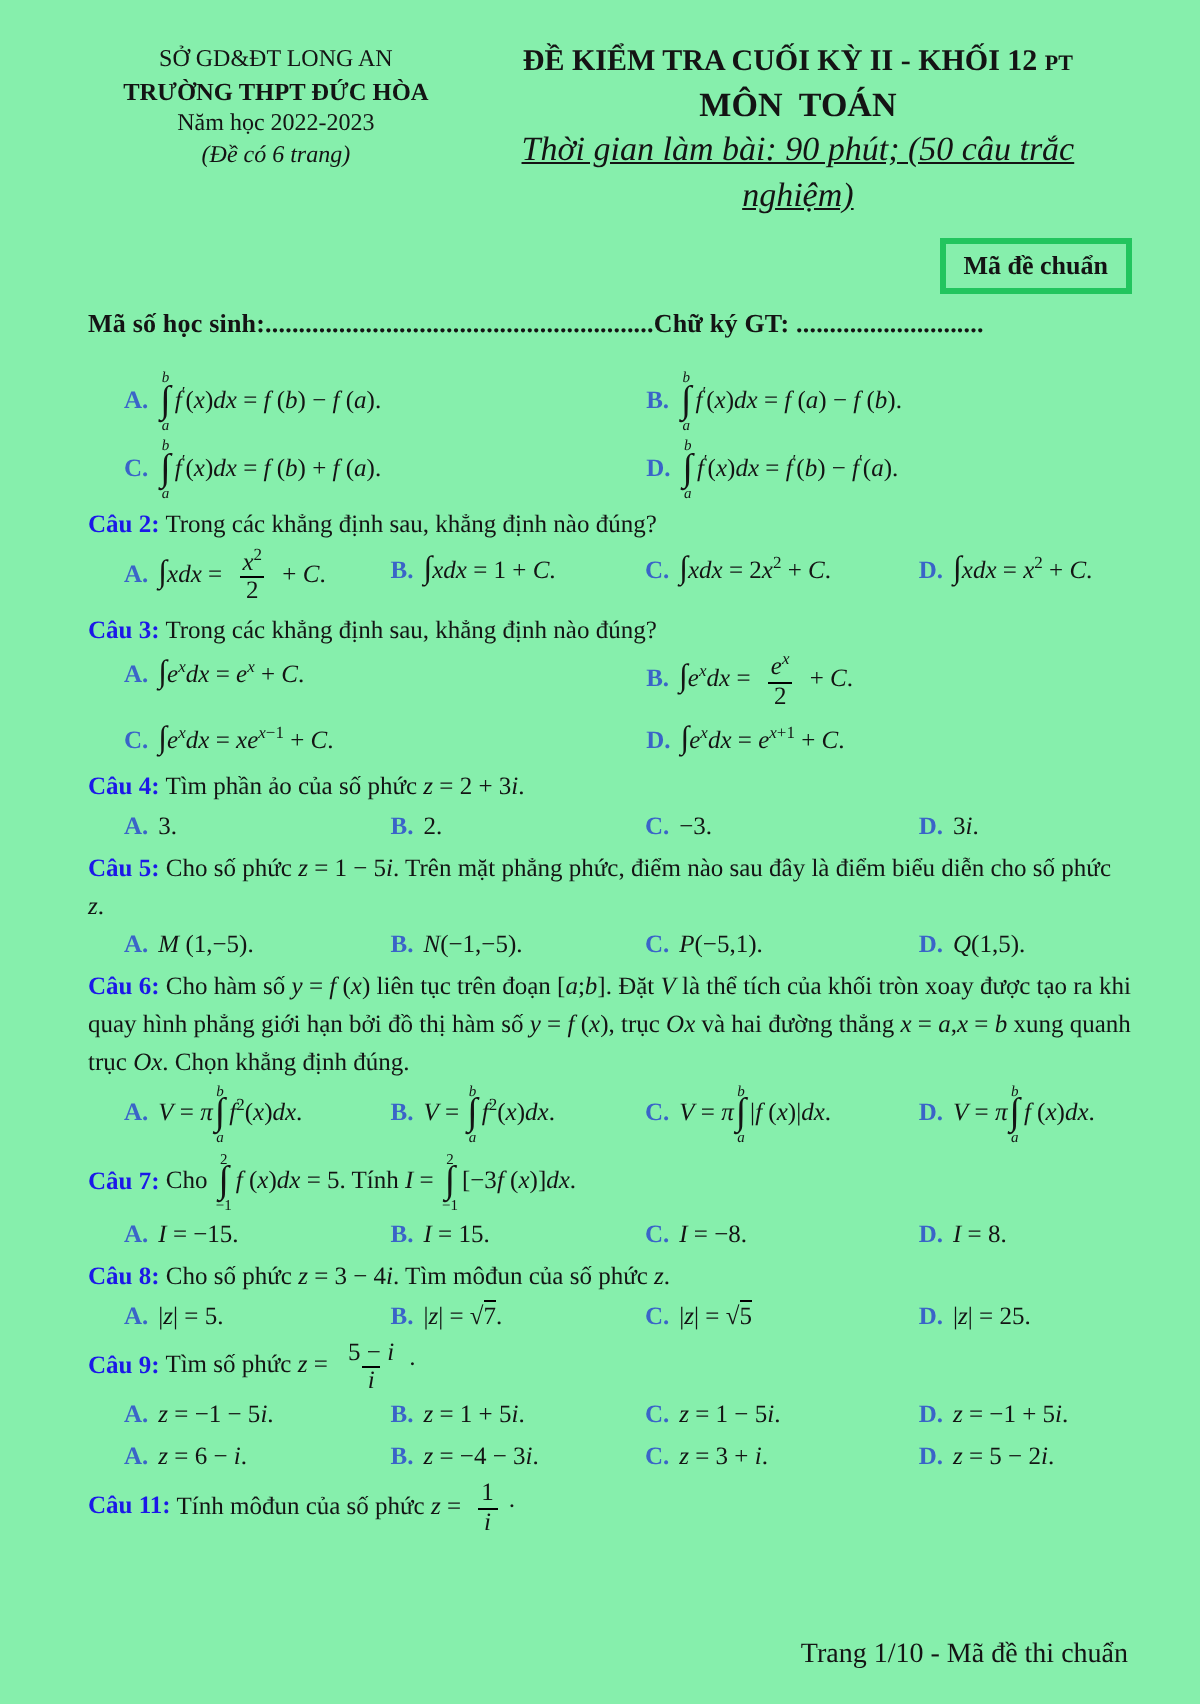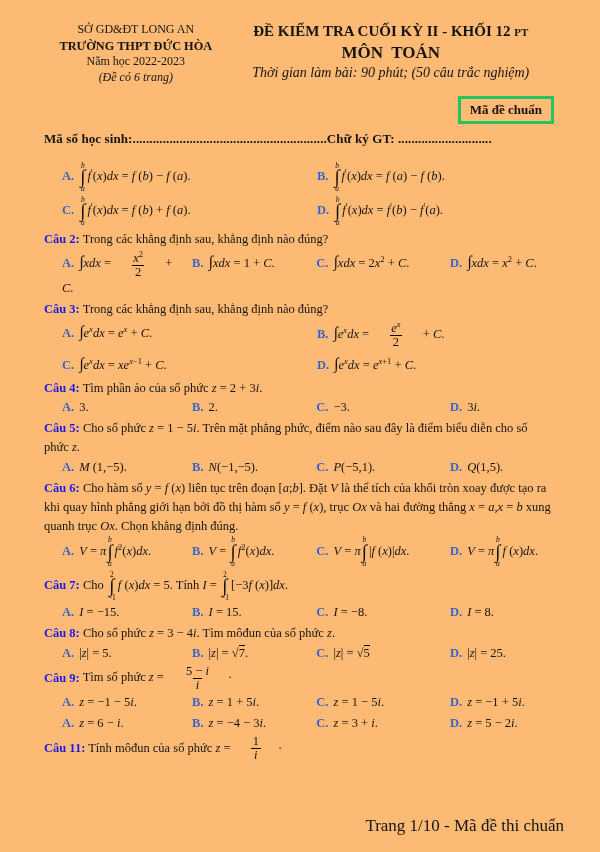--- a/index.html
+++ b/index.html
@@ -1,53 +1,53 @@
 <!DOCTYPE html>
 <html style="--q-label: #1b18e8; --opt-letter: #3a64c8;"><head>
 <meta charset="utf-8">
 <style>
   html,body{margin:0;padding:0;background:#ffffff;}
   .page{
     width:600px;height:852px;position:relative;box-sizing:border-box;
-    padding:22px 46px 0 44px;background:#fdba74;overflow:hidden;
+    padding:22px 34px 0 44px;background:#86efac;overflow:hidden;
     font-family:"Liberation Serif",serif;font-size:12.5px;color:#141414;
   }
   header{display:flex;align-items:flex-start;}
   .h-left{width:36%;text-align:center;font-size:12px;line-height:1.32;}
   .h-left .l2{font-weight:bold;font-size:12.3px;}
   .h-left .l4{font-style:italic;}
   .h-right{width:64%;text-align:center;line-height:1.32;}
   .exam-title{font-weight:bold;font-size:15px;}
   .exam-title .pt{font-size:11px;margin-top:23px;}
   .subject{font-weight:bold;font-size:17px;}
-  .duration{font-style:italic;font-size:14px;}
+  .duration{font-style:italic;font-size:17px;text-decoration:underline;}
   .code-row{display:flex;justify-content:flex-end;margin-top:10px;}
   .code-box{border:3px solid #22c55e;font-weight:bold;font-size:13px;padding:3px 9px;}
   .student-line{margin-top:7px;font-weight:bold;font-size:13px;letter-spacing:0.1px;}
   main{margin-top:15px;}
   .question{margin-bottom:3px;}
   .q-text{margin:0 0 1px 0;line-height:1.5;}
   .q-label{color:var(--q-label,#1b18e8);font-weight:bold;}
   .opts{display:grid;padding-left:18px;column-gap:6px;row-gap:3px;margin-bottom:2px;}
   .cols-4{grid-template-columns:1.05fr 1fr 1.08fr 0.88fr;}
   .cols-2{grid-template-columns:1.05fr 1fr;}
   .opt{line-height:1.45;}
   .opt-letter{color:var(--opt-letter,#3a64c8);font-weight:bold;margin-right:5px;}
   sup,sub{font-size:8.5px;}
   .iint{font-size:16px;}
   .dint{display:inline-flex;flex-direction:column;align-items:center;vertical-align:middle;line-height:1;margin:0 2px 0 1px;}
   .dint .lim{font-size:7.5px;line-height:1;font-style:italic;}
   .dint .lim.up{font-style:normal;}
   .dint .isym{font-size:19px;line-height:0.85;}
-  .frac{display:inline-flex;flex-direction:column;align-items:center;vertical-align:middle;line-height:1.05;margin:0 16px;text-align:center;}
+  .frac{display:inline-flex;flex-direction:column;align-items:center;vertical-align:middle;line-height:1.05;margin:0 4px;text-align:center;}
   .frac .num{padding:0 3px;}
   .frac .den{border-top:1px solid #000;padding:0 3px;}
   .sqrt{white-space:nowrap;}
   .sqrt .rad{border-top:1px solid #000;}
-  footer{position:absolute;right:36px;bottom:16px;font-size:17px;}
+  footer{position:absolute;right:36px;bottom:16px;font-size:14px;}
 </style>
 </head>
 <body>
 
 <div class="page">
   <header>
     <div class="h-left">
       <div class="l1">SỞ GD&amp;ĐT LONG AN</div>
       <div class="l2">TRƯỜNG THPT ĐỨC HÒA</div>
       <div class="l3">Năm học 2022-2023</div>

